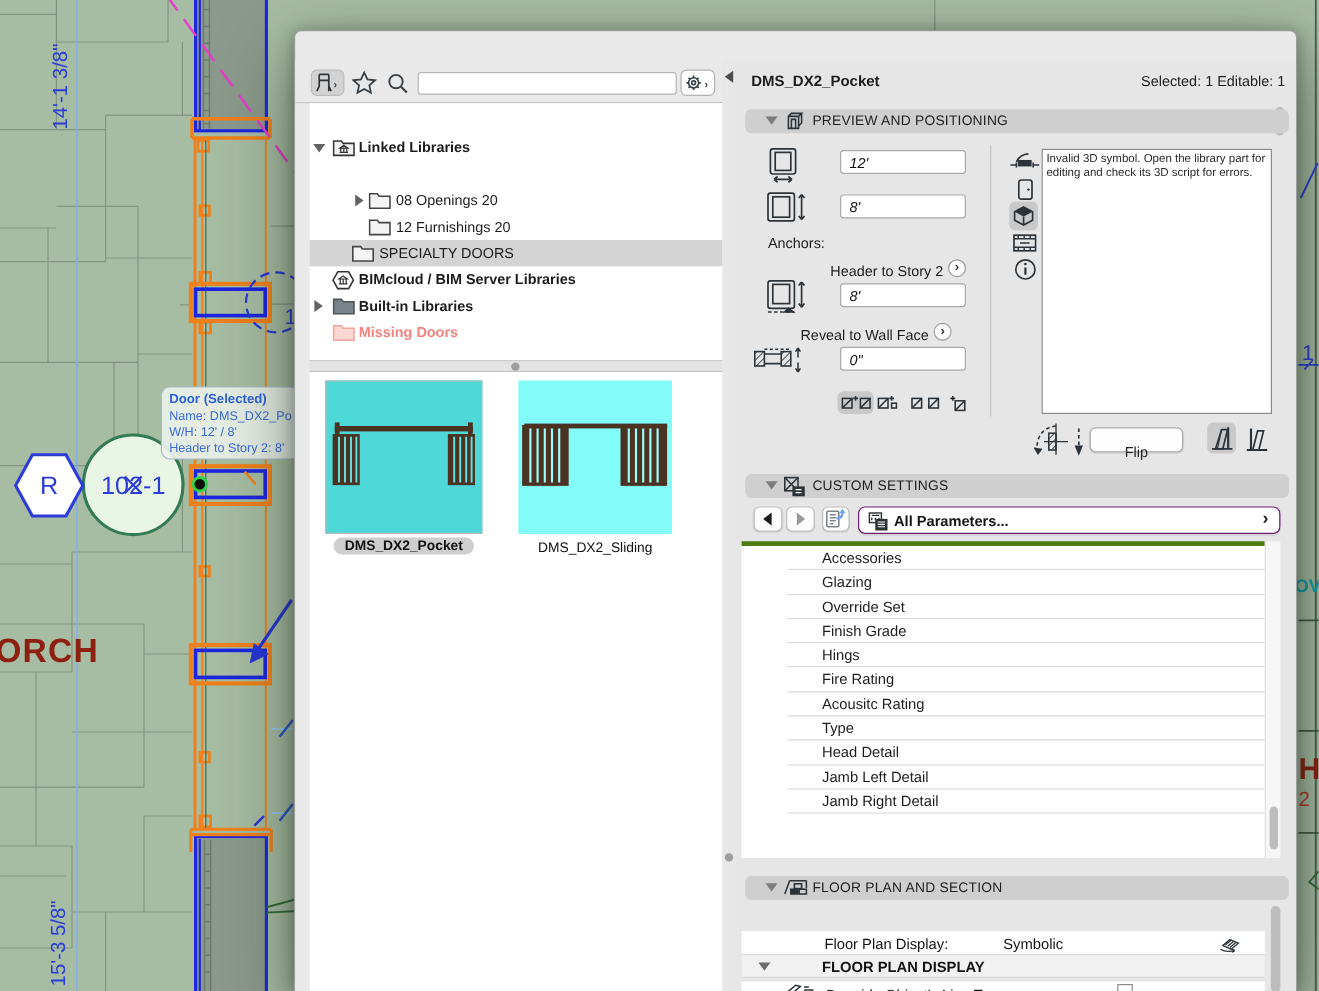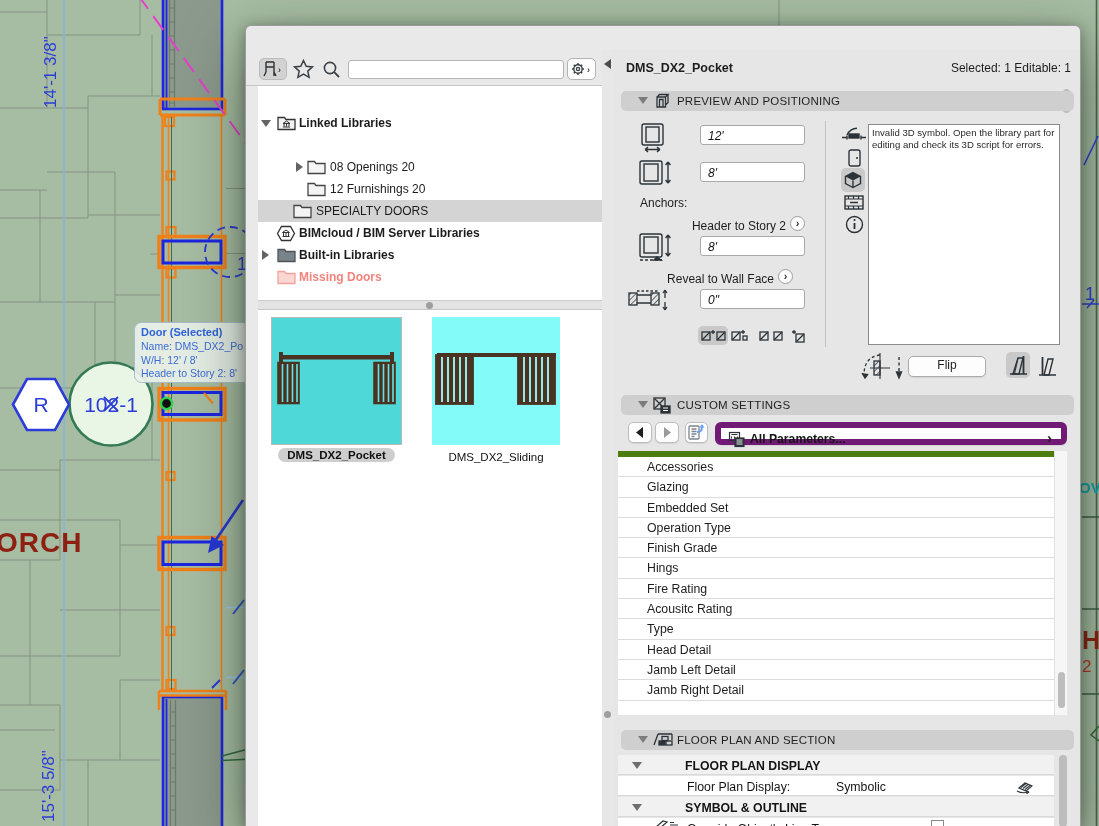--- a/index.html
+++ b/index.html
@@ -57,30 +57,30 @@
   .chev-btn { width:15px; height:15px; border-radius:50%; background:#fdfdfd; border:1px solid #9d9d9d;
     font-size:11px; font-weight:bold; color:#333; text-align:center; line-height:13px; }
   .rlabel { text-align:right; }
   #preview-box { left:254px; top:74px; width:192px; height:221px; background:#fff; border:1px solid #8b8b8b;
     font-size:9.6px; line-height:1.22; color:#2a2a2a; padding:2px 3px; }
   .push-btn { background:#fdfdfd; border:1px solid #ababab; border-radius:5px; text-align:center;
     font-size:12px; color:#222; box-shadow:0 1px 1px rgba(0,0,0,.08); }
   .sel-bg { background:#c9c9c9; border-radius:5px; }
   .nav-btn { width:24px; height:21px; background:#fdfdfd; border:1px solid #bdbdbd; border-radius:5px;
     box-shadow:0 1px 1px rgba(0,0,0,.08); }
-  #param-dropdown { left:101px; top:372px; width:352px; height:23px; background:#fff; border:6px solid #701a75;
+  #param-dropdown { left:101px; top:372px; width:352px; height:23px; background:#fff; border:1px solid #701a75;
     border-radius:6px; box-shadow:0 1px 1px rgba(0,0,0,.08); }
   #param-dropdown .dd-label { position:absolute; left:29px; top:4px; font-weight:bold; font-size:12.2px; color:#151515; }
   #param-dropdown .dd-chev { position:absolute; right:9px; top:1px; font-size:15px; font-weight:bold; color:#222; }
-  #param-list { left:4px; top:401px; width:436px; height:264px; background:#fff; border-top:6px solid #4d7c0f; }
+  #param-list { left:4px; top:401px; width:436px; height:264px; background:#fff; border-top:4px solid #4d7c0f;padding-left:38px; }
   .param-row { height:20.31px; border-bottom:1px solid #dcdcdc; font-size:12.3px; color:#1d1d1d; padding:3px 0 0 29px; }
   .scroll-thumb { background:#bdbdbd; border-radius:4px; }
   .scroll-track { background:#f6f6f6; border-left:1px solid #e2e2e2; }
   .fps-row { position:absolute; left:4px; width:436px; height:20px; border-bottom:1px solid #d9d9d9; }
-  .fps-head { background:#f1f1f1; font-weight:bold; }
+  .fps-head { background:#f1f1f1; font-weight:bold;margin-top:40px; }
   .fps-row .txt { position:absolute; top:4px; font-size:12.3px; color:#141414; }
   input[type=checkbox] { appearance:none; width:13px; height:13px; border:1px solid #8a8a8a; background:#fff; }
 
   svg { display:block; }
   svg text { font-family:"Liberation Sans", sans-serif; }
 </style>
 </head>
 <body>
 
 <svg id="plan" class="abs" style="left:0;top:0" width="1099" height="826" viewBox="0 0 1099 826">
@@ -472,21 +472,21 @@
     <svg class="abs" style="left:246px;top:301px" width="46" height="30" viewBox="0 0 46 30">
       <g fill="none" stroke="#2c3338" stroke-width="1.3">
         <path d="M20 4 Q4 6 4 24" stroke-dasharray="3 2.5"></path>
         <path d="M2 22 l3 5 l3-4" fill="#2c3338"></path>
         <rect x="14" y="10" width="6" height="14" fill="url(#hz)"></rect>
         <path d="M10 17 H30 M20 2 v26" stroke-width="1.1"></path>
         <path d="M39 6 v18" stroke-dasharray="3 2.5" stroke-width="1.4"></path>
         <path d="M36.5 21 L39 27 L41.5 21 z" fill="#2c3338"></path>
       </g>
     </svg>
-    <div class="push-btn abs" style="left:294px;top:306px;width:78px;height:21px;padding-top:1px">
+    <div class="push-btn abs" style="left:294px;top:306px;width:78px;height:21px;padding-top:13px">
       <span>Flip</span>
     </div>
     <div class="sel-bg abs" style="left:392px;top:302px;width:24px;height:26px"></div>
     <svg class="abs" style="left:395px;top:305px" width="19" height="21" viewBox="0 0 19 21">
       <path d="M1 19 H18" stroke="#2c3338" stroke-width="1.5"></path>
       <polygon points="4,19 9,3 14,3 10,19" fill="none" stroke="#2c3338" stroke-width="1.4"></polygon>
       <path d="M9 3 L5.5 19" stroke="#2c3338" stroke-width="1"></path>
       <path d="M14.5 1 V19" stroke="#2c3338" stroke-width="1.8"></path>
     </svg>
     <svg class="abs" style="left:424px;top:306px" width="19" height="21" viewBox="0 0 19 21">
@@ -538,22 +538,21 @@
         </g>
       </svg>
       <span class="dd-label">All Parameters...</span>
       <span class="dd-chev">›</span>
     </div>
 
     <div id="param-list" class="abs">
 
     <div class="param-row"><span>Accessories</span></div>
         <div class="param-row"><span>Glazing</span></div>
-        <div class="param-row"><span>Embedded Set</span></div>
-        <div class="param-row"><span>Operation Type</span></div>
+        <div class="param-row"><span>Override Set</span></div>
         <div class="param-row"><span>Finish Grade</span></div>
         <div class="param-row"><span>Hings</span></div>
         <div class="param-row"><span>Fire Rating</span></div>
         <div class="param-row"><span>Acousitc Rating</span></div>
         <div class="param-row"><span>Type</span></div>
         <div class="param-row"><span>Head Detail</span></div>
         <div class="param-row"><span>Jamb Left Detail</span></div>
         <div class="param-row"><span>Jamb Right Detail</span></div>
       </div>
     <div class="scroll-track abs" style="left:440px;top:401px;width:13px;height:264px">

